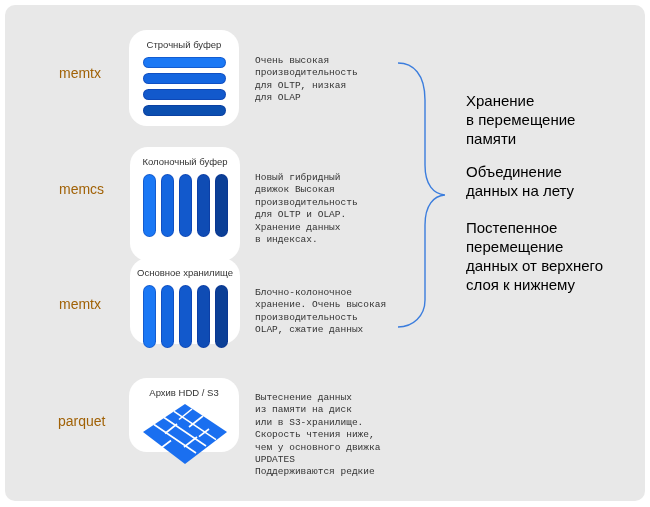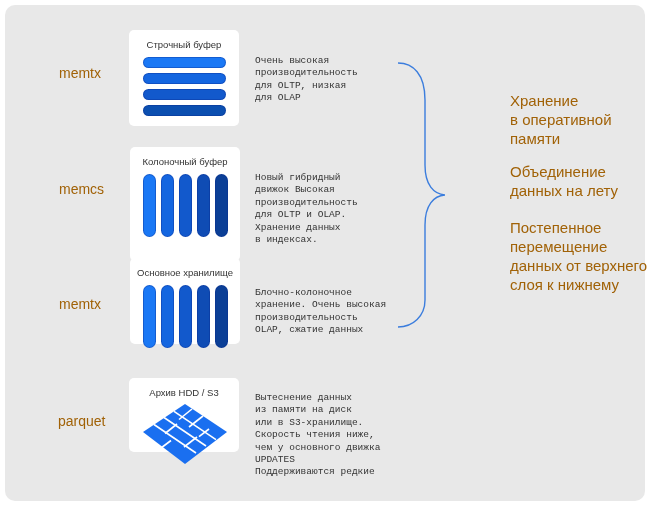--- a/index.html
+++ b/index.html
@@ -1,30 +1,30 @@
 <!DOCTYPE html>
 <html><head>
 <meta charset="utf-8">
 <style>
   html, body { margin: 0; padding: 0; background: #ffffff; }
   body { width: 650px; height: 507px; position: relative; overflow: hidden;
          font-family: "Liberation Sans", "DejaVu Sans", sans-serif; }
   .panel { position: absolute; left: 5px; top: 5px; width: 640px; height: 496px;
            background: #e8e8e8; border-radius: 10px; }
   .engine { position: absolute; color: #a16207; font-size: 14px; }
-  .card { position: absolute; width: 110px; background: #ffffff; border-radius: 5px; }
+  .card { position: absolute; width: 110px; background: #ffffff; border-radius: 18px; }
   .card-title { position: absolute; left: 0; right: 0; top: 9px; text-align: center;
                 font-size: 9.5px; color: #333; white-space: nowrap; }
   .desc { position: absolute; font-size: 9.5px; line-height: 12.4px; color: #333; }
   .desc div { white-space: nowrap; font-family: Liberation Mono, monospace; }
   .hbar { position: absolute; left: 14px; width: 83px; height: 11px; border-radius: 6px;
           box-sizing: border-box; border: 1px solid rgba(10,40,140,0.35); }
   .vbar { position: absolute; width: 13px; border-radius: 7px; box-sizing: border-box;
           border: 1px solid rgba(10,40,140,0.35); }
-  .summary { position: absolute; left: 466px; color: #a16207; font-size: 15px; line-height: 19px; margin-left: 44px; }
+  .summary { position: absolute; left: 466px; color: #000000; font-size: 15px; line-height: 19px; }
   .summary div { white-space: nowrap; }
   svg { display: block; }
 </style>
 </head>
 <body>
 
 <div class="panel"></div>
 
 <div class="engine" style="left:59px; top:65px;">memtx</div>
 <div class="engine" style="left:59px; top:181px;">memcs</div>
@@ -104,21 +104,21 @@
   <div>UPDATES</div>
   <div>Поддерживаются редкие</div>
 </div>
 
 <svg style="position:absolute; left:395px; top:60px;" width="50" height="270" viewBox="0 0 50 270">
   <path d="M3,3 C18,3 30,14 30,40 L30,105 C30,124 38,135 52,135 C38,135 30,146 30,165 L30,240 C30,256 18,267 3,267" fill="none" stroke="#3b7ddd" stroke-width="1.4"></path>
 </svg>
 
 <div class="summary" style="top:91px;">
   <div>Хранение</div>
-  <div>в оперативной</div>
+  <div>в перемещение</div>
   <div>памяти</div>
 </div>
 <div class="summary" style="top:162px;">
   <div>Объединение</div>
   <div>данных на лету</div>
 </div>
 <div class="summary" style="top:218px;">
   <div>Постепенное</div>
   <div>перемещение</div>
   <div>данных от верхнего</div>

